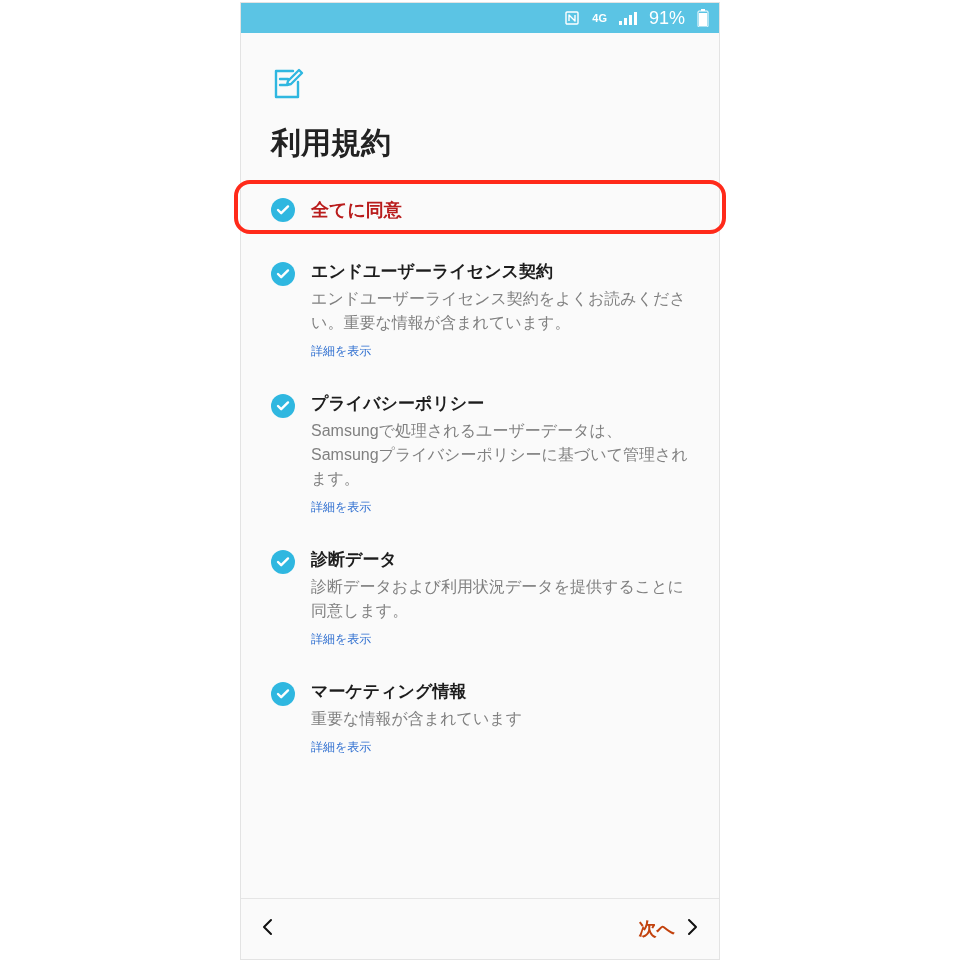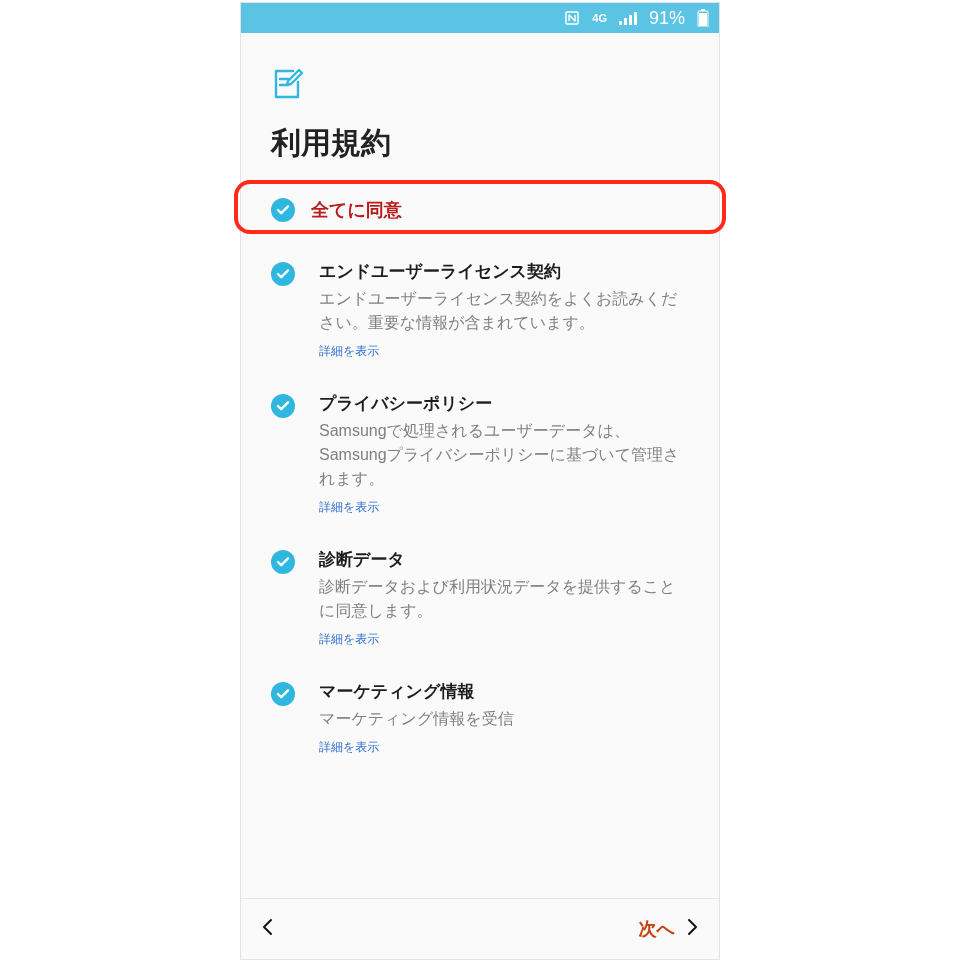--- a/index.html
+++ b/index.html
@@ -11,21 +11,21 @@
   .hdr-icon{color:#2fb7e0;margin-bottom:18px;}
   .title{font-size:30px;color:#222;margin:0;}
   .hilite{position:absolute;left:-7px;right:-7px;border:4px solid #ff2a1a;border-radius:16px;box-sizing:border-box;pointer-events:none;}
   .all-row{position:relative;padding:16px 30px 16px 30px;display:flex;align-items:center;gap:16px;}
   .chk{width:24px;height:24px;border-radius:50%;background:#2fb7e0;display:flex;align-items:center;justify-content:center;flex:0 0 24px;}
   .chk svg{display:block;}
   .all-label{font-size:18px;color:#b91c1c;font-weight:700;}
   .items{padding:0 30px;}
   .item{display:flex;gap:16px;padding:22px 0 10px 0;}
   .item .chk{margin-top:2px;}
-  .item-body{flex:1;margin-left:8px;}
+  .item-body{flex:1;}
   .item-title{font-size:17px;color:#1d1d1d;font-weight:700;margin-bottom:4px;}
   .item-desc{font-size:16px;color:#808080;line-height:1.5;margin-bottom:6px;}
   .item-link{font-size:12px;color:#2f6fd0;display:inline-block;}
   .footer{margin-top:auto;border-top:1px solid #e5e5e5;height:60px;display:flex;align-items:center;justify-content:space-between;padding:0 20px;}
   .nav-btn{display:flex;align-items:center;gap:10px;font-size:18px;color:#c2410c;font-weight:600;text-align:right;}
   .chev{display:inline-block;}
 </style>
 </head>
 <body>
 
@@ -121,21 +121,21 @@
       </div>
 
       <div class="item">
         <span class="chk">
           <svg width="14" height="14" viewBox="0 0 14 14">
               <path d="M2 7l3.2 3.2L12 3.4" fill="none" stroke="#fff" stroke-width="2.4" stroke-linecap="round" stroke-linejoin="round"></path>
             </svg>
         </span>
         <div class="item-body">
           <div class="item-title">マーケティング情報</div>
-          <div class="item-desc">マーケティング情報を受信</div>
+          <div class="item-desc">重要な情報が含まれています</div>
           <a class="item-link">詳細を表示</a>
         </div>
       </div>
 
     </div>
 
     <div class="footer">
       <div class="nav-btn">
         <span class="chev">
           <svg width="14" height="18" viewBox="0 0 14 18">

